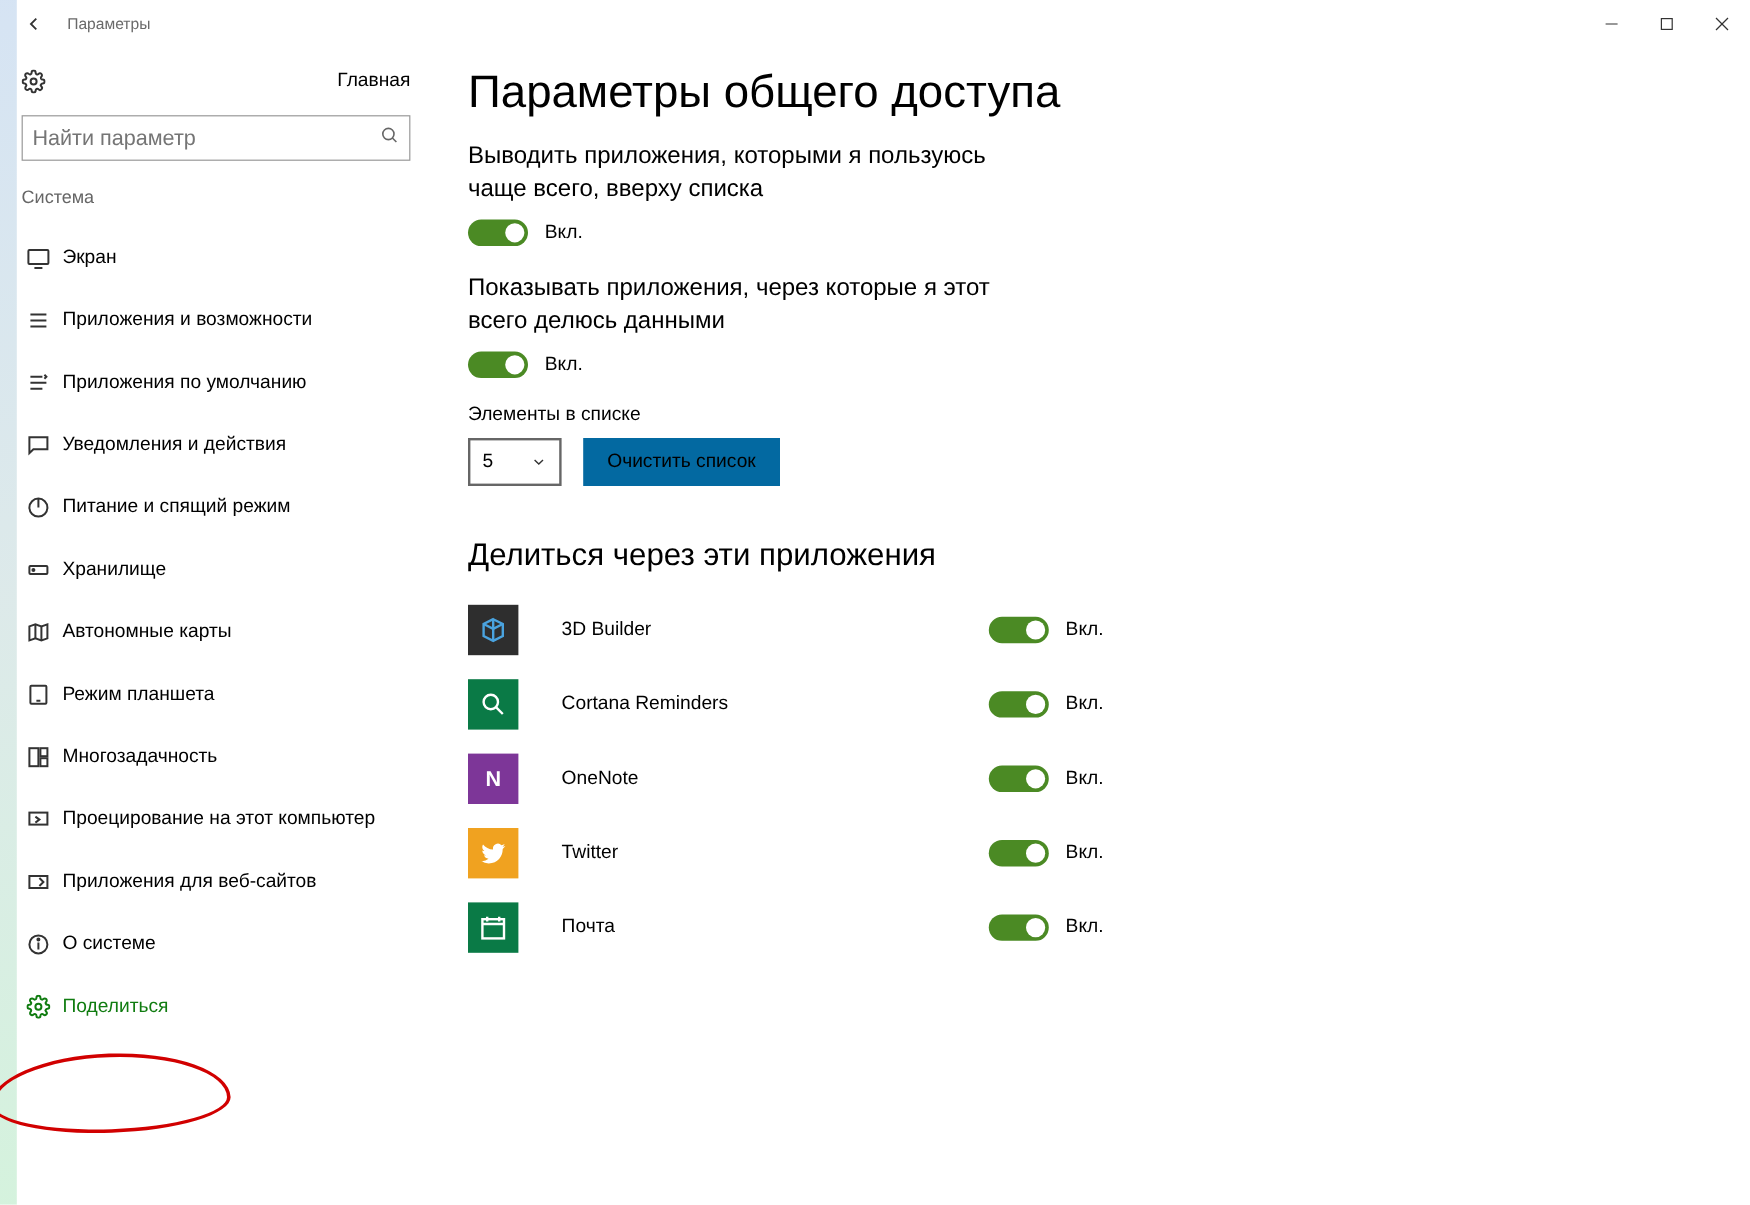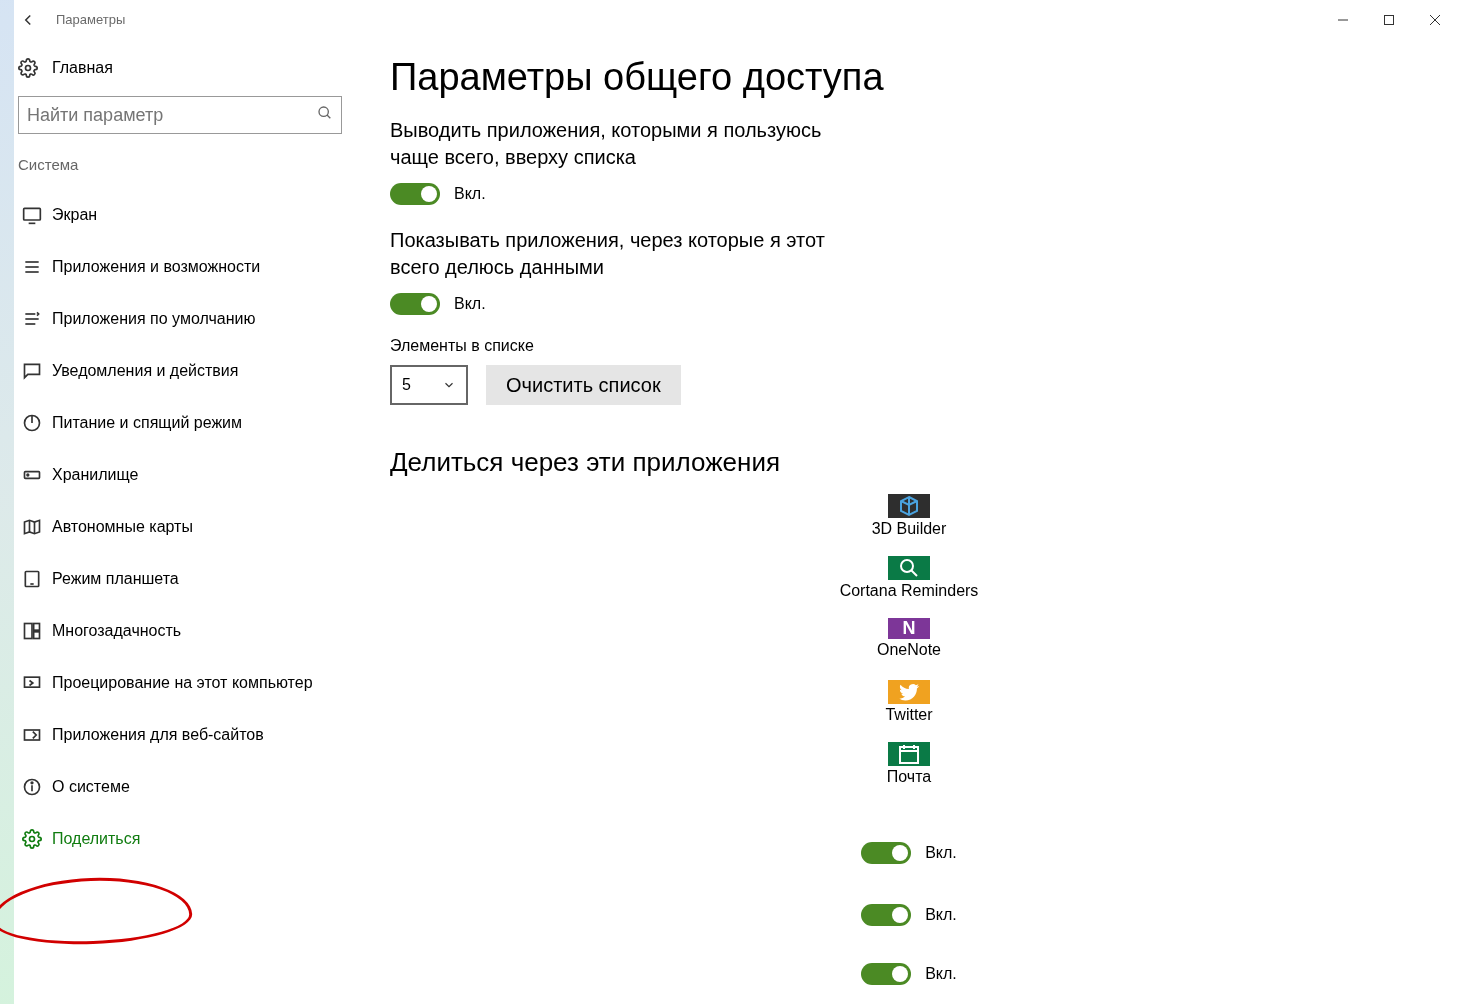--- a/index.html
+++ b/index.html
@@ -46,20 +46,21 @@
     width: 360px;
     padding: 18px 18px 0 18px;
     position: relative;
   }
   .home-row {
     display: flex; align-items: center;
     gap: 14px;
     font-size: 16px;
     margin-bottom: 18px;
     cursor: pointer;
+    justify-content: space-between;
   }
   .search {
     display:flex; align-items:center;
     border:1px solid #999;
     padding:0 8px;
     height:38px;
     margin-bottom:22px;
   }
   .search input {
     border:none; outline:none; flex:1;
@@ -92,26 +93,26 @@
     border-radius:50%; background:#fff;
   }
   .list-label { font-size:16px; margin-bottom:10px; }
   .list-controls { display:flex; gap:18px; align-items:center; margin-bottom:8px;}
   .dropdown {
     border:2px solid #666; height:40px; width:78px;
     display:flex; align-items:center; padding:0 10px;
     font-size:16px; justify-content:space-between;
   }
   .clear-btn {
-    height:40px; padding:0 20px; background:#e5e5e5; border:none;
-    font-size:20px; cursor:pointer;
+    height:40px; padding:0 20px; background:#0369a1; border:none;
+    font-size:16px; cursor:pointer;
   }
 
   .app-row {
-    display:flex; align-items:center; gap:2px; height:62px;flex-direction:column;
+    display:flex; align-items:center; gap:36px; height:62px;
   }
   .app-row .tile {
     width:42px; height:42px; display:flex; align-items:center; justify-content:center;
     color:#fff; font-weight:600; font-size:18px;
   }
   .app-row .label { flex:0 0 320px; font-size:16px; }
   .app-row .toggle-row { margin:0; }
 
   .circled {
     position:absolute;

